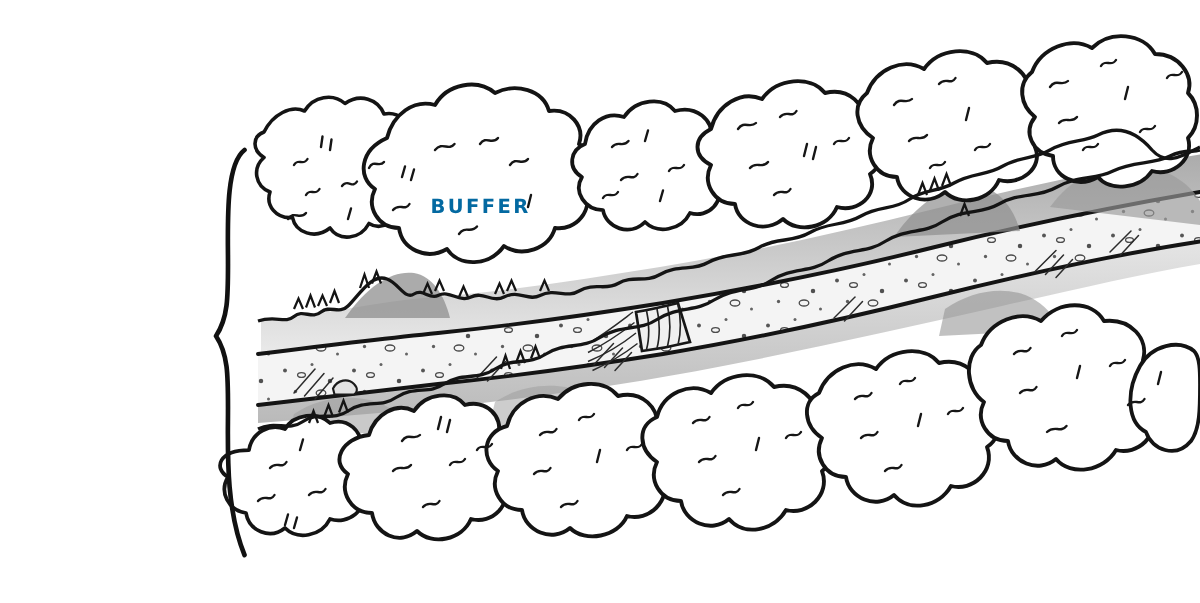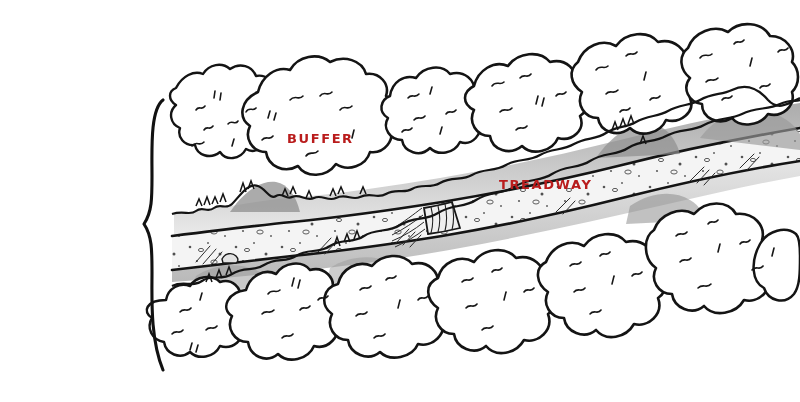--- a/index.html
+++ b/index.html
@@ -41,21 +41,21 @@
     white-space: nowrap;
     transform: scaleY(1.05);
     transform-origin: left top;
   }
   .map-label {
     position: absolute;
     font-family: "DejaVu Sans", sans-serif;
     font-size: 13px;
     font-weight: bold;
     letter-spacing: 1.6px;
-    color: #b91c1c;
+    color: #0369a1;
     white-space: nowrap;
   }
   #label-buffer { left: 287px; top: 131px; }
   #label-treadway { left: 499px; top: 177px; }
 </style>
 </head>
 <body>
 
 <div id="stage">
 
@@ -448,15 +448,14 @@
                C 150 110, 152 150, 152 176
                C 152 198, 152 212, 144 224
                C 152 236, 152 250, 152 272
                C 152 298, 150 338, 163 370" fill="none" stroke="#111111" stroke-width="3.1" stroke-linecap="round" stroke-linejoin="round"></path>
     </g>
 
   </svg>
 
 
   <div class="map-label" id="label-buffer">BUFFER</div>
-  <div class="map-label" id="label-treadway">TREADWAY</div>
 
 </div>
 
 </body></html>

